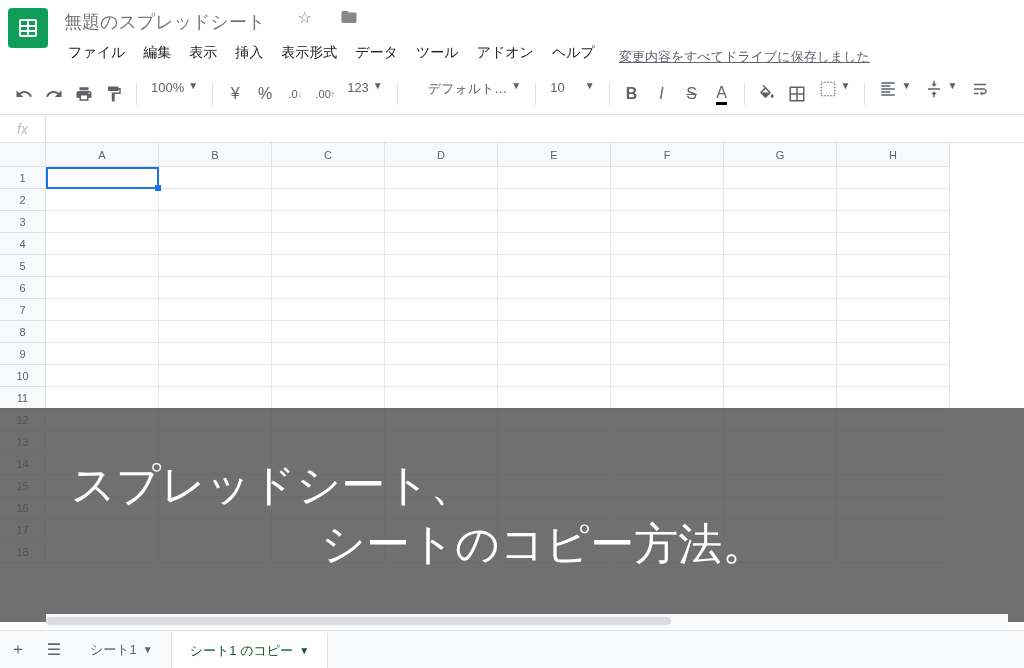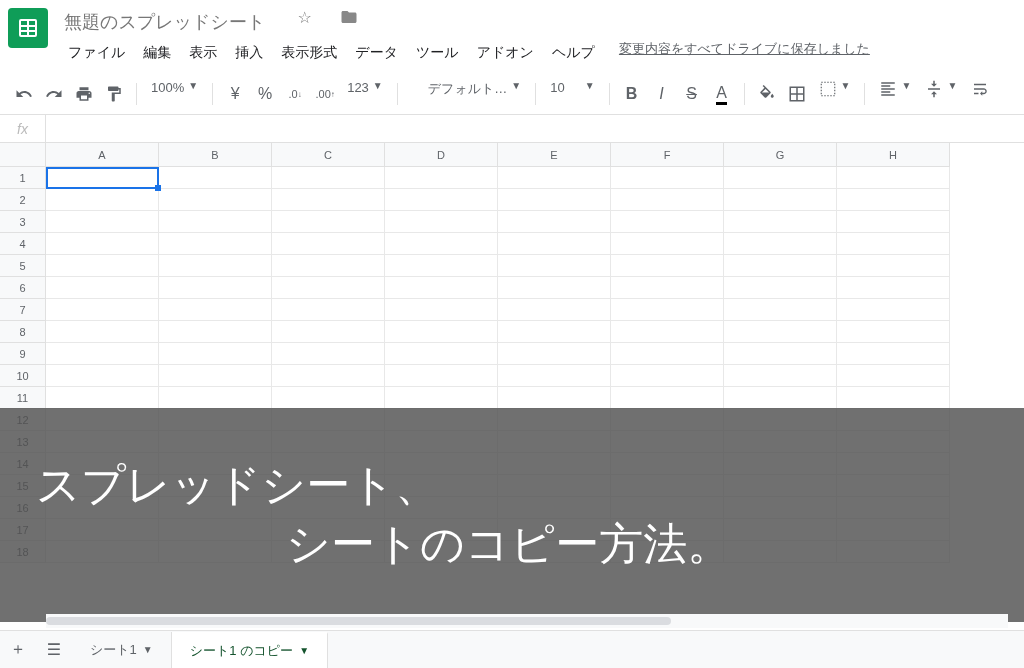--- a/index.html
+++ b/index.html
@@ -5,21 +5,21 @@
 * { margin: 0; padding: 0; box-sizing: border-box; }
 body { font-family: Arial, "Hiragino Sans", sans-serif; width: 1024px; height: 668px; overflow: hidden; background: #fff; position: relative; }
 
 .header { display: flex; align-items: flex-start; padding: 8px 8px 0 8px; }
 .logo { width: 40px; height: 40px; background: #0f9d58; border-radius: 4px; display: flex; align-items: center; justify-content: center; margin-right: 12px; flex-shrink: 0; }
 .logo svg { width: 24px; height: 24px; }
 .title-area { flex: 1; }
 .title-row { display: flex; gap: 28px; }
 .doc-title { font-size: 18px; color: #777; padding: 2px 4px; }
 .star-icon, .folder-icon { color: #777; cursor: pointer; }
-.menu-bar { display: flex; align-items: flex-start; gap: 2px; margin-top: 4px; }
+.menu-bar { display: flex; align-items: flex-end; gap: 2px; margin-top: 4px; }
 .menu-item { padding: 4px 8px; font-size: 14px; color: #202124; cursor: pointer; border-radius: 3px; }
 .save-status { font-size: 13px; color: #5f6368; text-decoration: underline; margin-left: 14px; cursor: pointer; }
 
 .toolbar { display: flex; align-items: center; padding: 6px 10px; border-bottom: 1px solid #e0e0e0; gap: 2px; margin-top: 8px; }
 .tb-btn { width: 28px; height: 28px; display: flex; align-items: center; justify-content: center; cursor: pointer; border-radius: 3px; color: #5f6368; }
 .tb-sep { width: 1px; height: 22px; background: #e0e0e0; margin: 0 6px; }
 .tb-select { display: flex; align-items: flex-start; gap: 4px; padding: 0 6px; height: 28px; cursor: pointer; font-size: 13px; color: #5f6368; }
 .tb-select .arrow { font-size: 10px; }
 .font-select { min-width: 90px; margin-left: 16px; }
 
@@ -32,21 +32,21 @@
 .col-headers { display: flex; position: absolute; top: 0; left: 46px; z-index: 2; }
 .col-h { width: 113px; height: 24px; background: #f8f9fa; border-right: 1px solid #e0e0e0; border-bottom: 1px solid #e0e0e0; display: flex; align-items: center; justify-content: center; font-size: 11px; color: #5f6368; }
 .row-headers { position: absolute; top: 24px; left: 0; z-index: 2; }
 .row-h { width: 46px; height: 22px; background: #f8f9fa; border-right: 1px solid #e0e0e0; border-bottom: 1px solid #e0e0e0; display: flex; align-items: center; justify-content: center; font-size: 11px; color: #5f6368; }
 .cells { position: absolute; top: 24px; left: 46px; }
 .cell-row { display: flex; }
 .cell { width: 113px; height: 22px; border-right: 1px solid #e8e8e8; border-bottom: 1px solid #e8e8e8; }
 .active-cell { position: absolute; top: 24px; left: 46px; width: 113px; height: 22px; border: 2px solid #1a73e8; z-index: 4; pointer-events: none; }
 .active-handle { position: absolute; width: 6px; height: 6px; background: #1a73e8; bottom: -4px; right: -4px; }
 
-.overlay { position: absolute; top: 408px; left: 0; right: 0; height: 214px; background: rgba(80,80,80,0.82); z-index: 10; display: flex; flex-direction: column; justify-content: center; padding-left: 36px; }
+.overlay { position: absolute; top: 408px; left: 0; right: 0; height: 214px; background: rgba(80,80,80,0.82); z-index: 10; display: flex; flex-direction: column; justify-content: center; padding-left: 71px; }
 .overlay-line1 { color: #fff; font-size: 44px; font-weight: 300; }
 .overlay-line2 { color: #fff; font-size: 44px; font-weight: 300; margin-left: 250px; }
 
 .sheet-tabs { position: absolute; bottom: 0; left: 0; right: 0; height: 38px; border-top: 1px solid #e0e0e0; display: flex; align-items: center; background: #f8f9fa; z-index: 20; }
 .tab-btn { width: 36px; height: 36px; display: flex; align-items: center; justify-content: center; cursor: pointer; color: #5f6368; }
 .sheet-tab { padding: 0 18px; height: 36px; display: flex; align-items: center; gap: 6px; font-size: 13px; cursor: pointer; border-right: 1px solid #e0e0e0; }
 .sheet-tab.inactive { color: #5f6368; background: #f8f9fa; }
 .sheet-tab.active { color: #14532d; background: #fff; border-top: 2px solid transparent; align-items: center; }
 .sheet-tab .arrow { font-size: 10px; }
 

